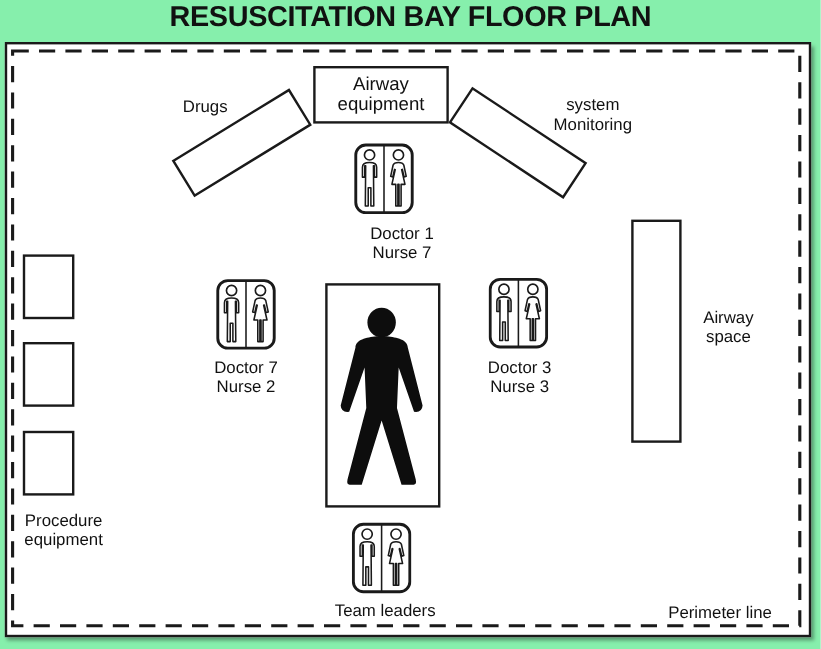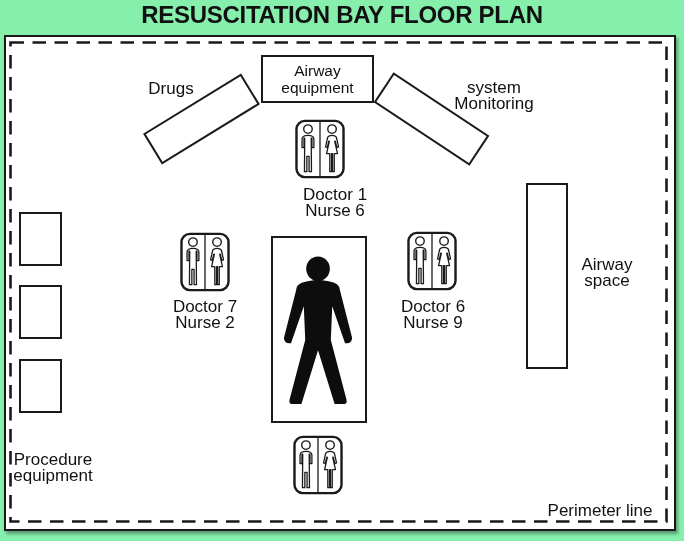--- a/index.html
+++ b/index.html
@@ -29,27 +29,27 @@
     left:261px; top:55px; width:113px; height:48px; z-index:2;
     display:flex; flex-direction:column; align-items:center; justify-content:center;
     font-size:15.5px; line-height:17px; text-align:center;
   }
   .patient-box { left:271px; top:236px; width:96px; height:187px; }
   .patient-box svg { display:block; width:91px; height:182px; }
   .storage-rect { left:526px; top:183px; width:42px; height:186px; border-width:2px; }
   .trolley { left:19px; width:43px; height:54px; }
   .trolley.t1 { top:212px; } .trolley.t2 { top:285px; } .trolley.t3 { top:359px; }
   .lbl {
-    position:absolute; font-size:17px; line-height:15.5px; text-align:center; z-index:3;
+    position:absolute; font-size:14px; line-height:15.5px; text-align:center; z-index:3;
   }
   .lbl .line { display:block; }
   .lbl-drugs      { left:138px; top:81px;  width:66px;  }
   .lbl-monitoring { left:444px; top:80px;  width:100px; }
   .lbl-storage    { left:569px; top:257px; width:76px;  }
-  .lbl-trolleys   { left:8px;   top:426px; width:90px;margin-top:26px;  }
+  .lbl-trolleys   { left:8px;   top:426px; width:90px;  }
   .lbl-dn1        { left:285px; top:187px; width:100px; }
   .lbl-dn2        { left:155px; top:299px; width:100px; }
   .lbl-dn3        { left:383px; top:299px; width:100px; }
   .lbl-team       { left:246px; top:501px; width:150px; }
   .lbl-perimeter  { left:540px; top:503px; width:120px; text-align:center; }
   .pair { position:absolute; width:50px; height:62px; z-index:2; }
   .pair-dn1  { left:295px; top:118px; }
   .pair-dn2  { left:180px; top:231px; }
   .pair-dn3  { left:407px; top:230px; }
   .pair-team { left:293px; top:434px; }
@@ -103,30 +103,31 @@
     </svg>
   <svg class="pair pair-dn3" viewBox="0 0 54 64">
       <use href="#pair-glyph"></use>
     </svg>
   <svg class="pair pair-team" viewBox="0 0 54 64">
       <use href="#pair-glyph"></use>
     </svg>
 
   <div class="lbl lbl-dn1">
     <span class="line">Doctor 1</span>
-    <span class="line">Nurse 6</span>
+    <span class="line">Nurse 7</span>
   </div>
   <div class="lbl lbl-dn2">
     <span class="line">Doctor 7</span>
     <span class="line">Nurse 2</span>
   </div>
   <div class="lbl lbl-dn3">
-    <span class="line">Doctor 6</span>
-    <span class="line">Nurse 9</span>
+    <span class="line">Doctor 3</span>
+    <span class="line">Nurse 3</span>
   </div>
+  <div class="lbl lbl-team">Team leaders</div>
 
   <div class="box patient-box">
     <svg viewBox="0 0 96 187">
       <ellipse cx="47.5" cy="30" rx="12.5" ry="13" fill="#0d0d0d"></ellipse>
       <path fill="#0d0d0d" d="M43,42 C34,43 24.5,45 24.5,52 L11.5,103 Q12,109.5 19,108.5 L32.5,69.5 L34,105 L17.5,168 Q16.5,173 20,172.5 L30,172.5 L47.5,116 L65,172.5 L75,172.5 Q78.5,173 77.5,168 L61,105 L62.5,69.5 L76,108.5 Q83,109.5 83.5,103 L70.5,52 C70.5,45 61,43 52,42 Z"></path>
     </svg>
   </div>
 
   <div class="box storage-rect"></div>
   <div class="lbl lbl-storage">

